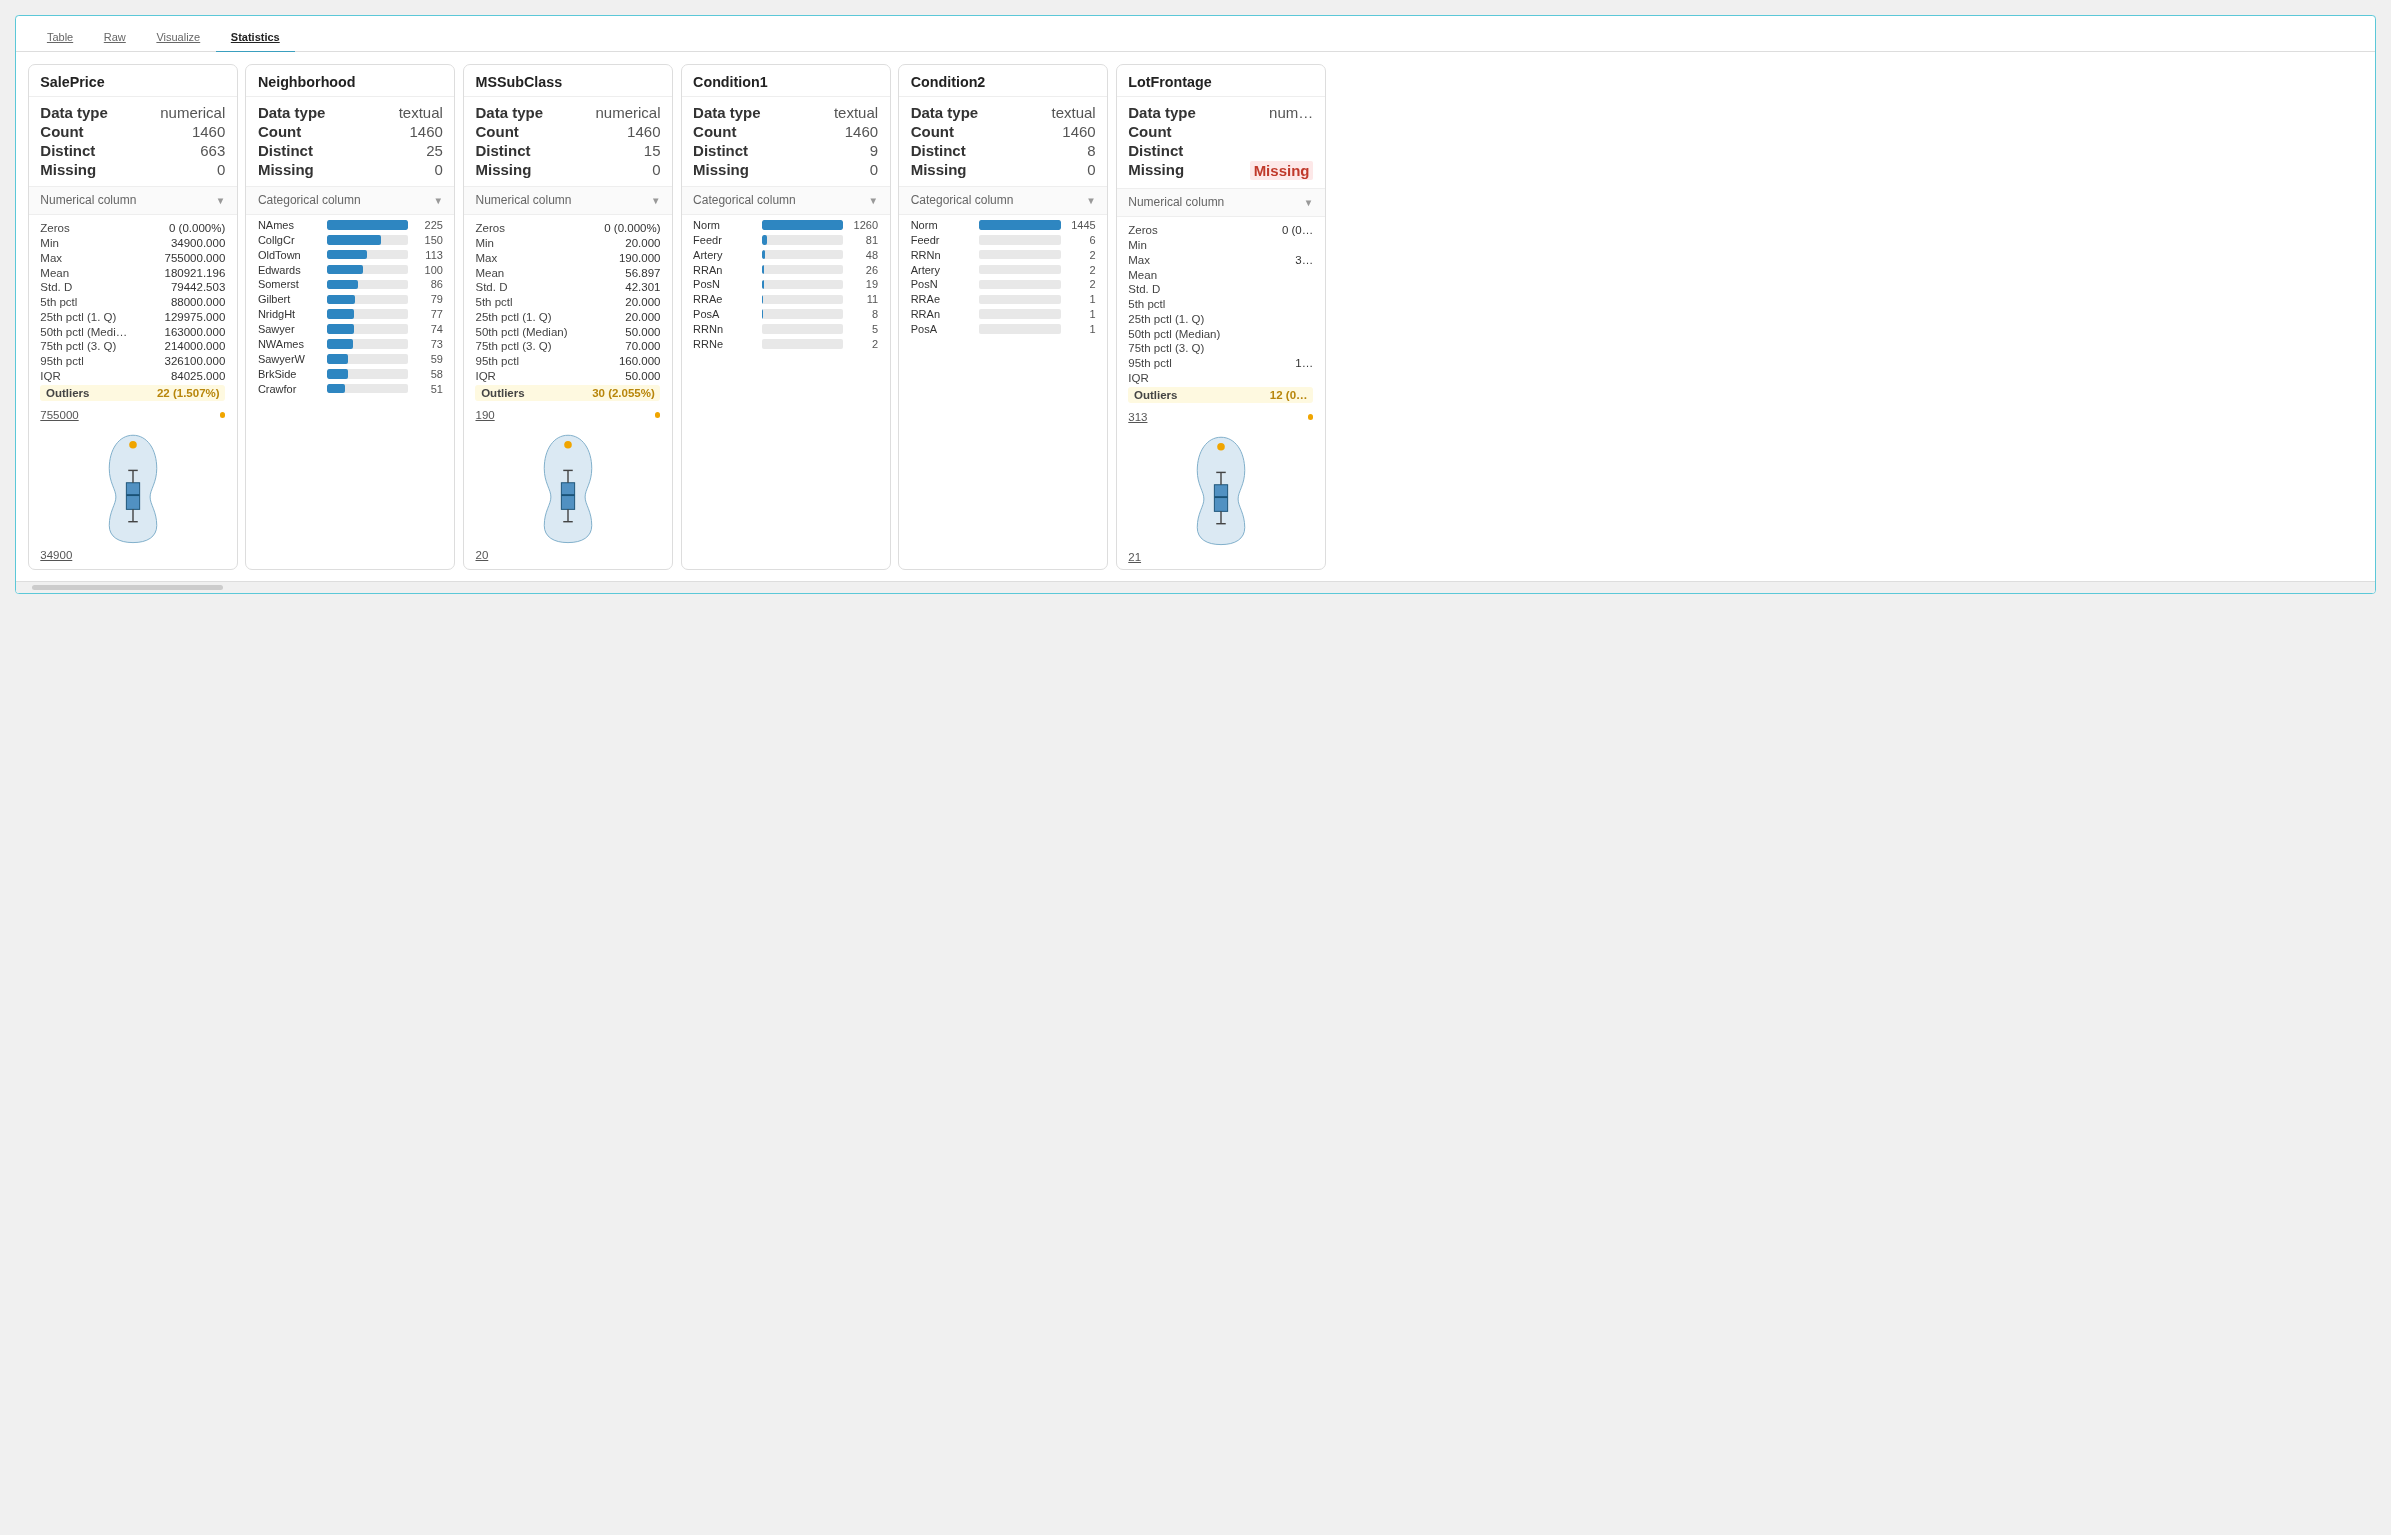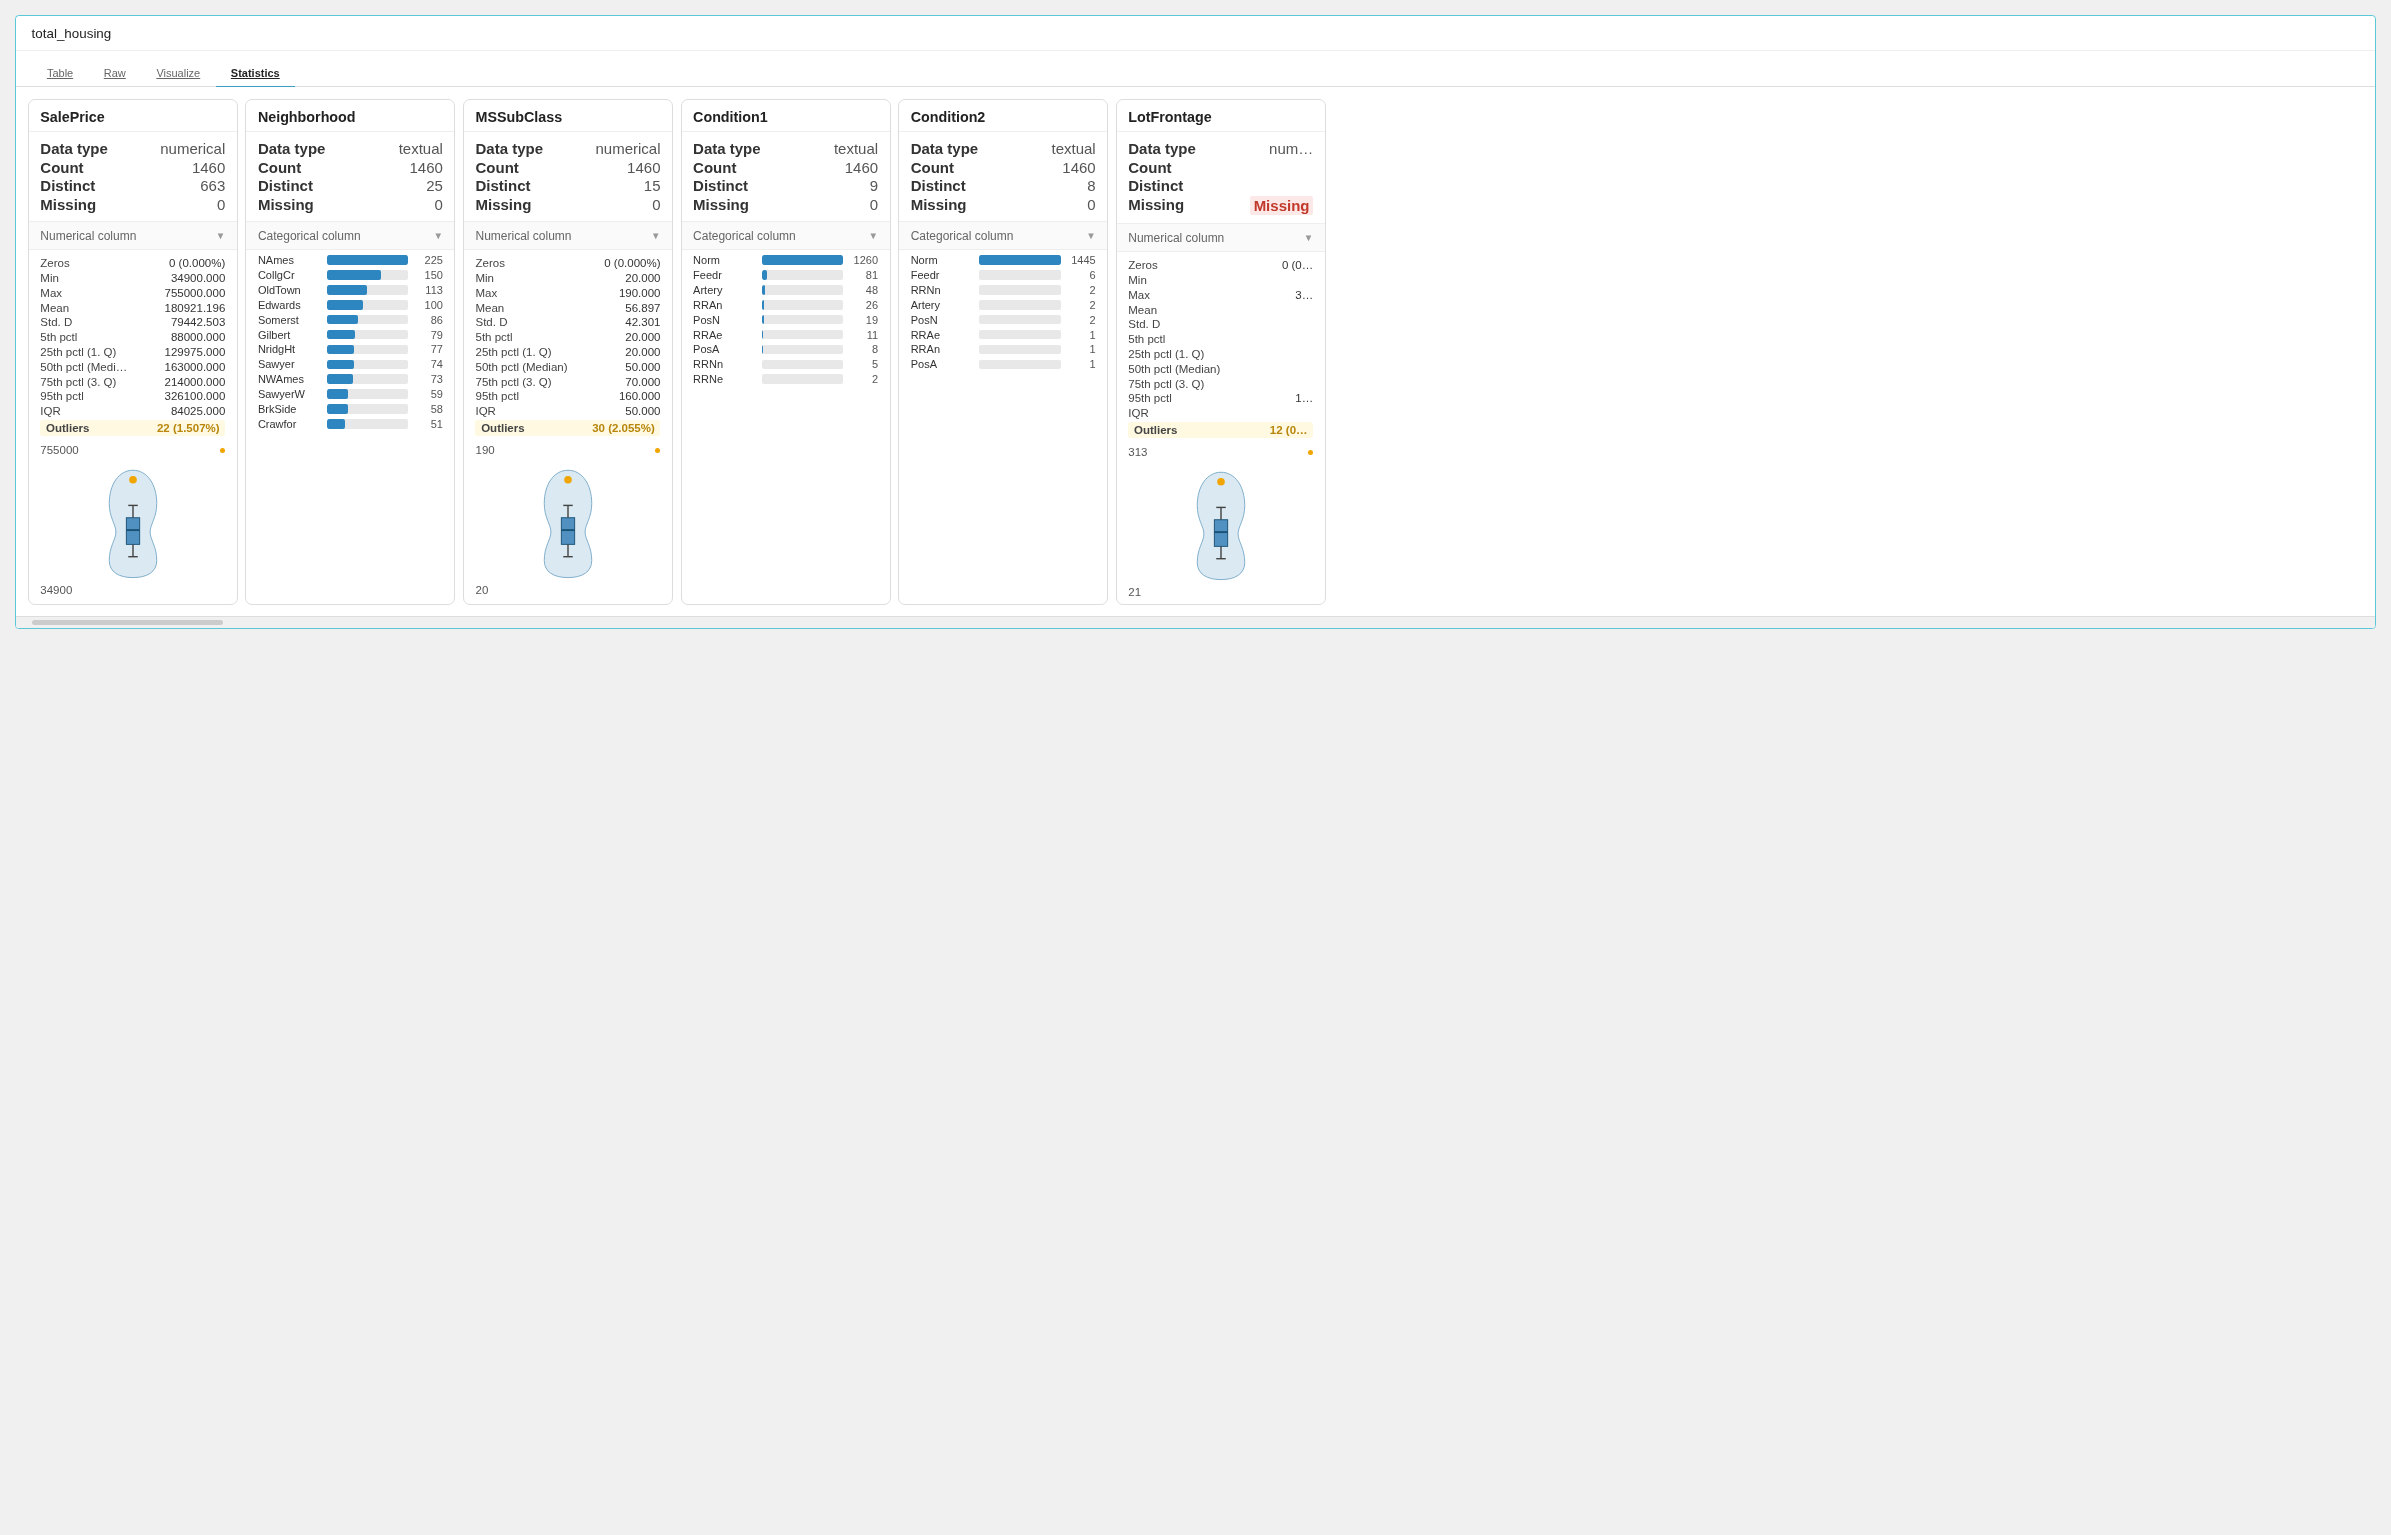--- a/index.html
+++ b/index.html
@@ -171,20 +171,21 @@
 
     .outliers-row .s-label { color: #444; font-weight: 600; }
     .outliers-row .s-value { color: #b8860b; font-weight: 600; }
 
     .violin-min-max {
       display: flex;
       justify-content: space-between;
       padding: 0 11.5px 5.7px;
       font-size: 11.5px;
       color: #555;
+      text-decoration: underline;
     }
 
     
     .bar-list {
       padding: 3.8px 11.5px;
       font-size: 11.5px;
     }
 
     .bar-item {
       display: flex;
@@ -241,21 +242,20 @@
     }
   </style>
 </head>
 <body>
 
 <div class="notebook-cell">
   <div class="cell-wrapper">
     <div class="cell-body">
 
 
-      <div class="cell-title">total_housing</div>
 
       <div class="output-area">
 
         <div class="tabs-row">
           <div class="tab">Table</div>
           <div class="tab">Raw</div>
           <div class="tab">Visualize</div>
           <div class="tab active">Statistics</div>
         </div>
 

